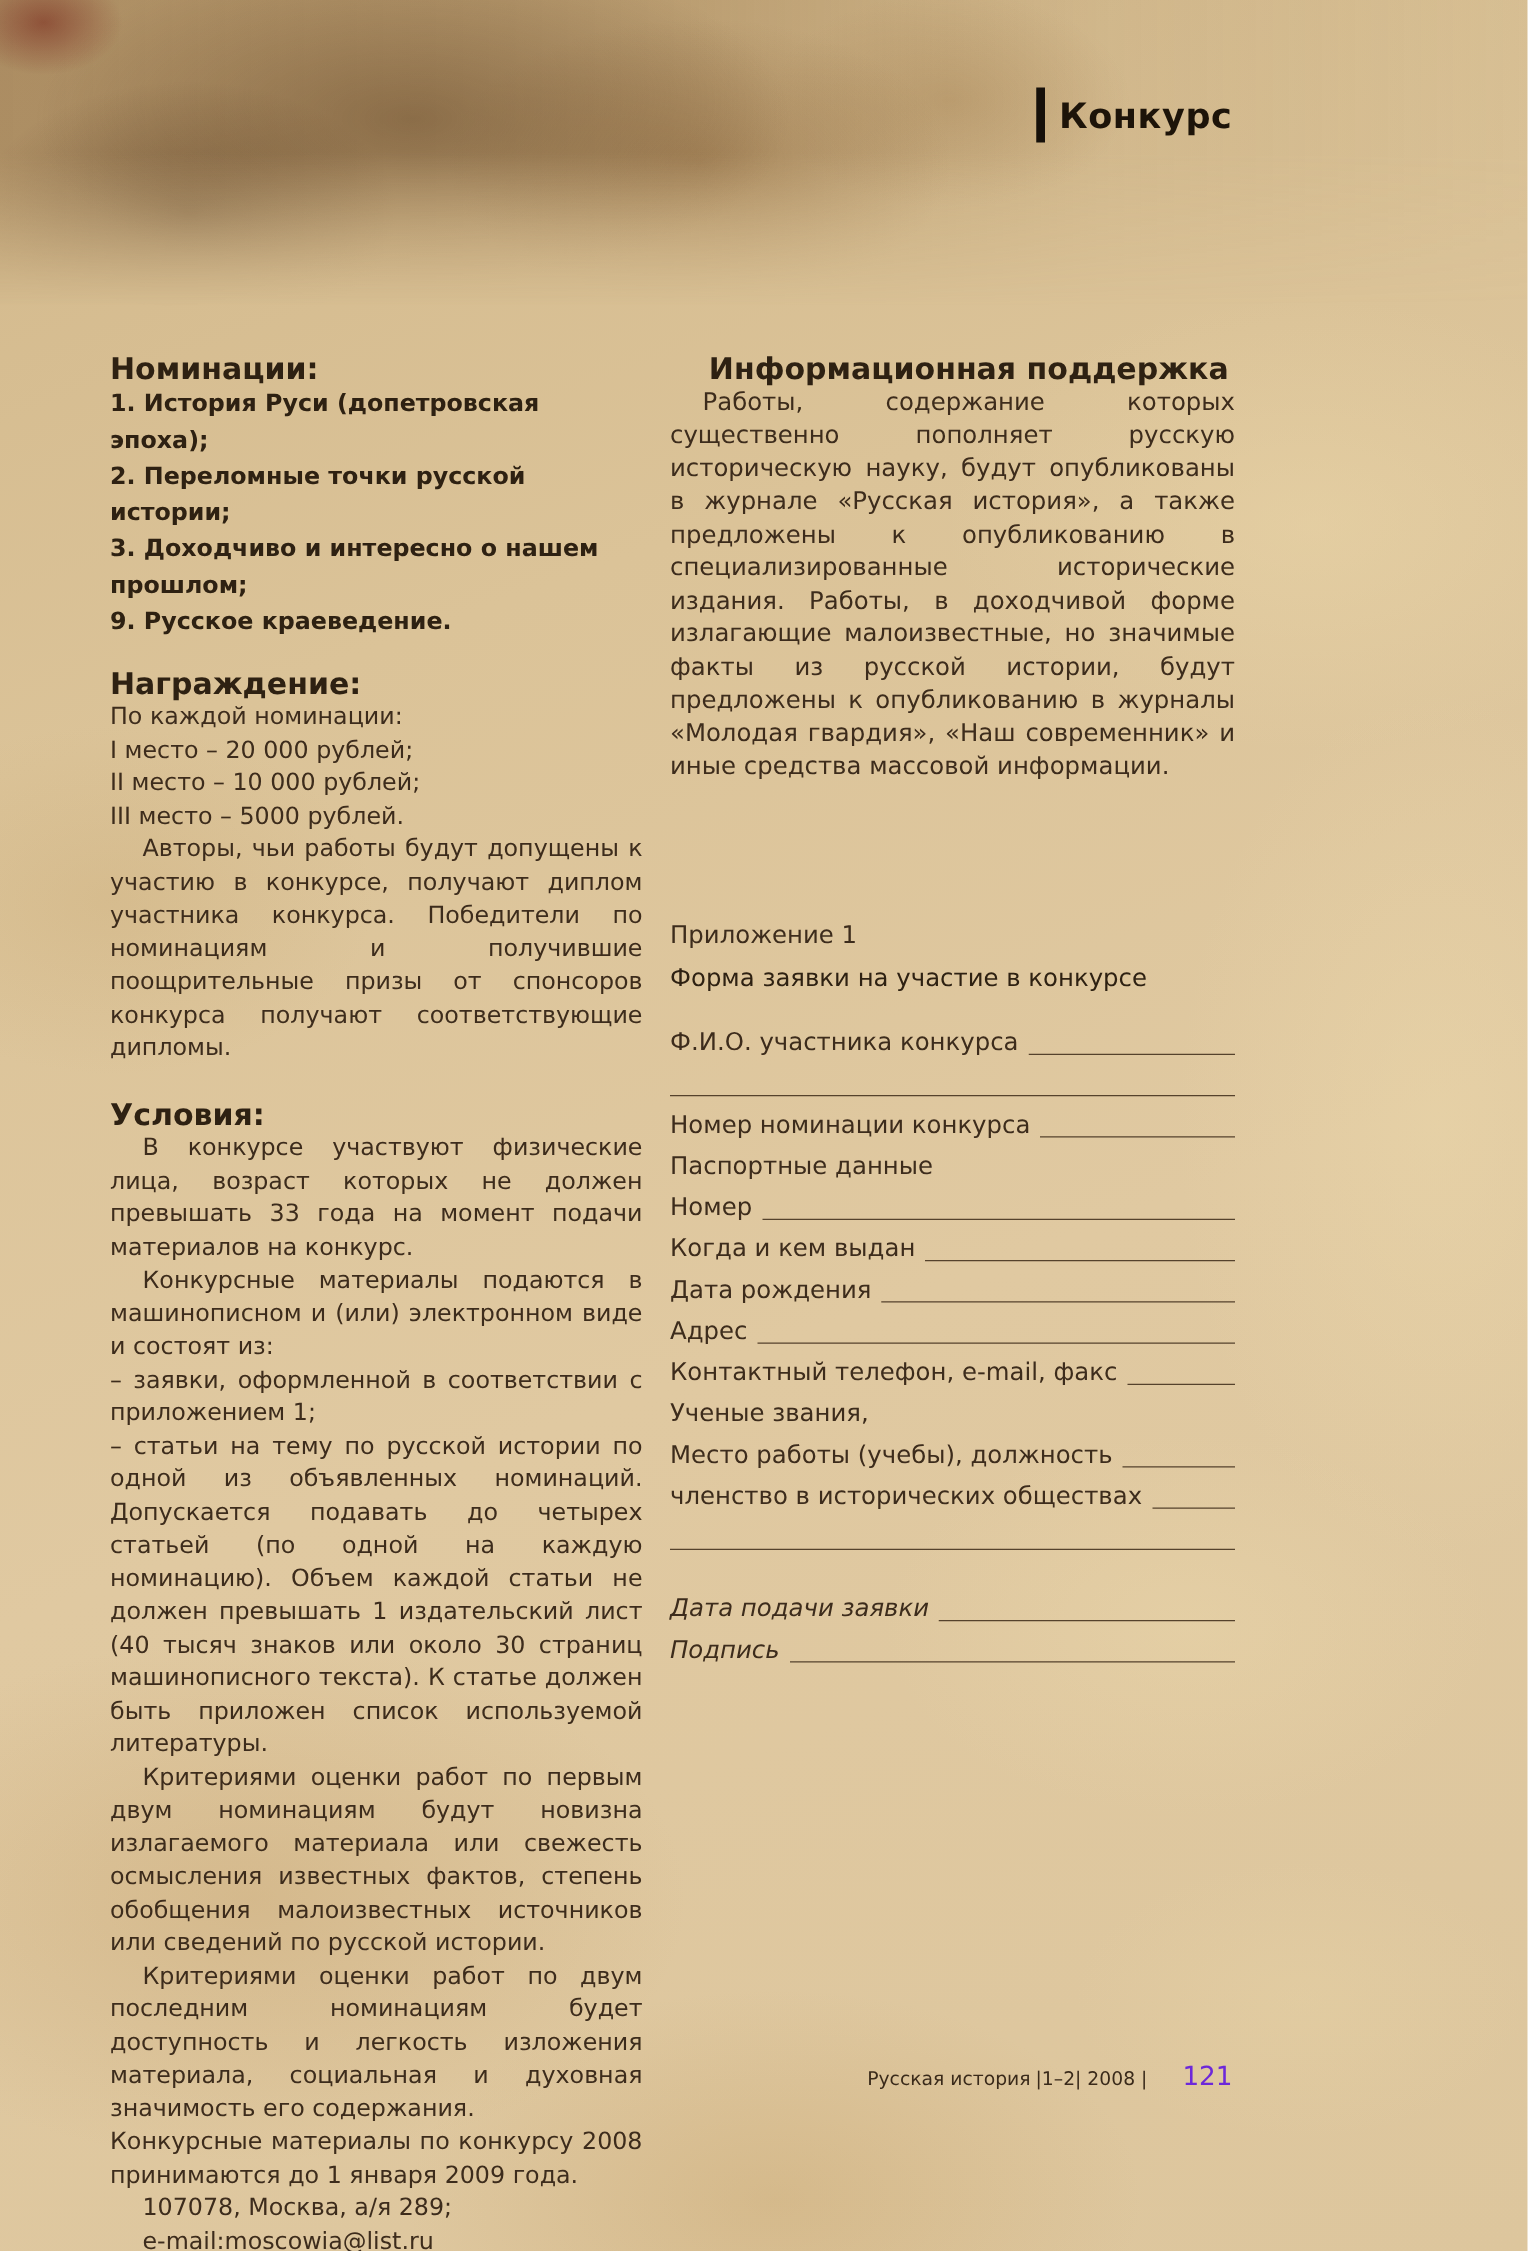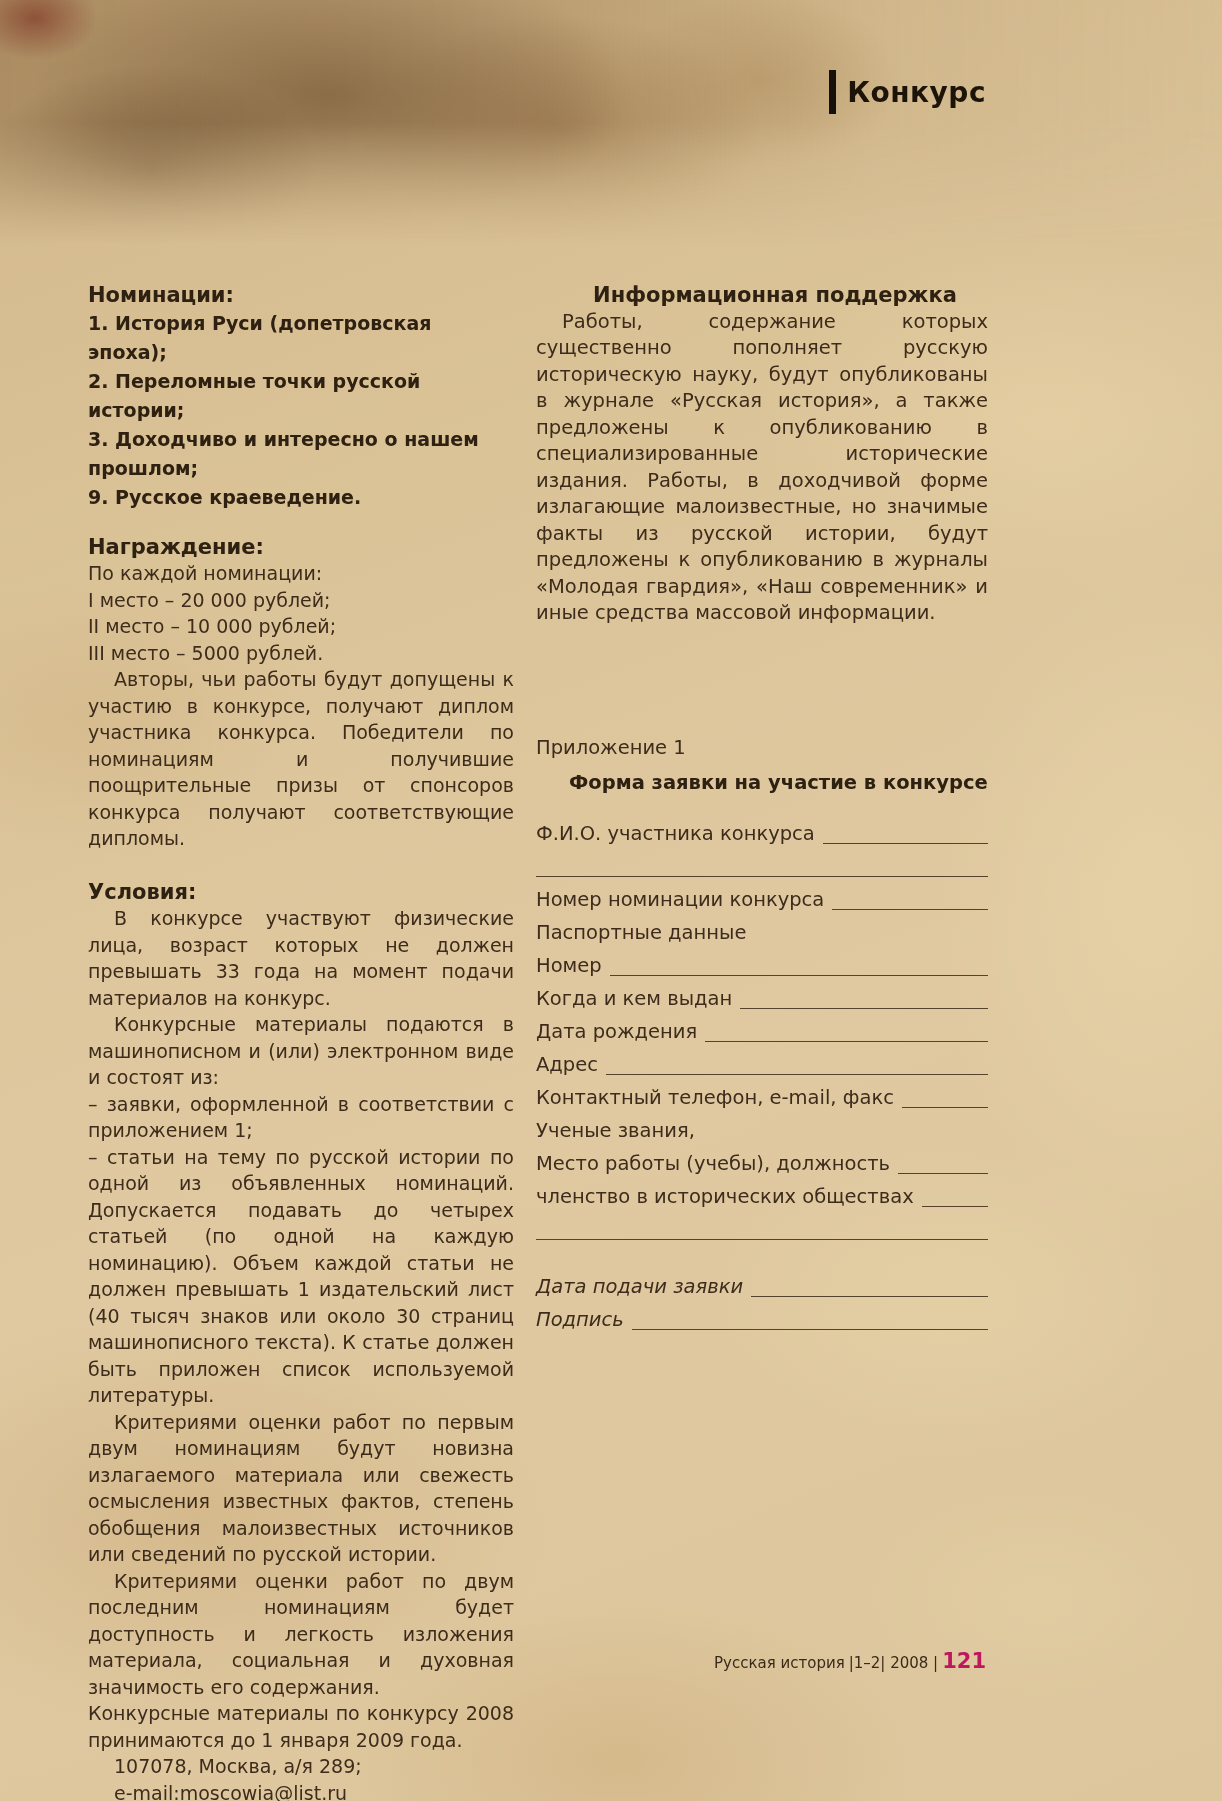--- a/index.html
+++ b/index.html
@@ -44,44 +44,44 @@
     width:7px; height:44px; background:#16100a; margin-right:11px;
   }
   .section-header .section-title{
     font-weight:bold; font-size:28px; color:#1d1409; letter-spacing:0.5px;
   }
 
   .col{ position:absolute; top:282px; text-align:justify; }
   .col.left{ left:88px; width:426px; font-size:19px; line-height:26.5px; }
   .col.right{ left:536px; width:452px; font-size:19.5px; line-height:26.5px; }
 
-  h3{ font-size:21px; font-weight:bold; color:#2e2112; text-align:left; }
+  h3{ font-size:24px; font-weight:bold; color:#2e2112; text-align:left; }
   .col .nom{ font-weight:bold; color:#2e2112; line-height:29px; text-align:left; }
   .p{ text-indent:26px; }
   .p.noindent{ text-indent:0; }
   .gap-m{ height:22px; }
   .gap-l{ height:27px; }
   .contact{ padding-left:26px; text-align:left; }
 
   .right h3.support{ text-indent:26px; text-align:center; }
   .appendix{ margin-top:108px; text-align:left; }
-  .form-title{ margin-top:9px; font-weight:bold; color:#2e2112; text-align:left;margin-left:33px; }
+  .form-title{ margin-top:9px; font-weight:normal; color:#2e2112; text-align:left; }
   .form{ margin-top:18px; }
   .form-row{ display:flex; align-items:flex-end; height:33px; text-align:left; white-space:nowrap; }
   .form-row .lbl{ flex:0 0 auto; }
   .form-row .rule{ flex:1 1 auto; border-bottom:1.5px solid #55422c; margin:0 0 4px 8px; }
   .form-row.full .rule{ margin-left:0; }
   .form-foot{ margin-top:24px;font-style:italic; }
 
   .page-footer{
     position:absolute; top:1649px; right:236px;
     font-size:15px; color:#3a2a1a; display:flex; align-items:baseline;
   }
   .page-footer .issue{ margin:0 4px; }
-  .page-footer .pagenum{ font-weight:bold; font-size:21px; color:#be185d; }
+  .page-footer .pagenum{ font-weight:normal; font-size:21px; color:#6d28d9;margin-left:24px; }
 </style>
 </head>
 <body>
 
 <div class="photo-strip"></div>
 <div class="texture"></div>
 
 <div class="content">
 
   <header class="section-header">

